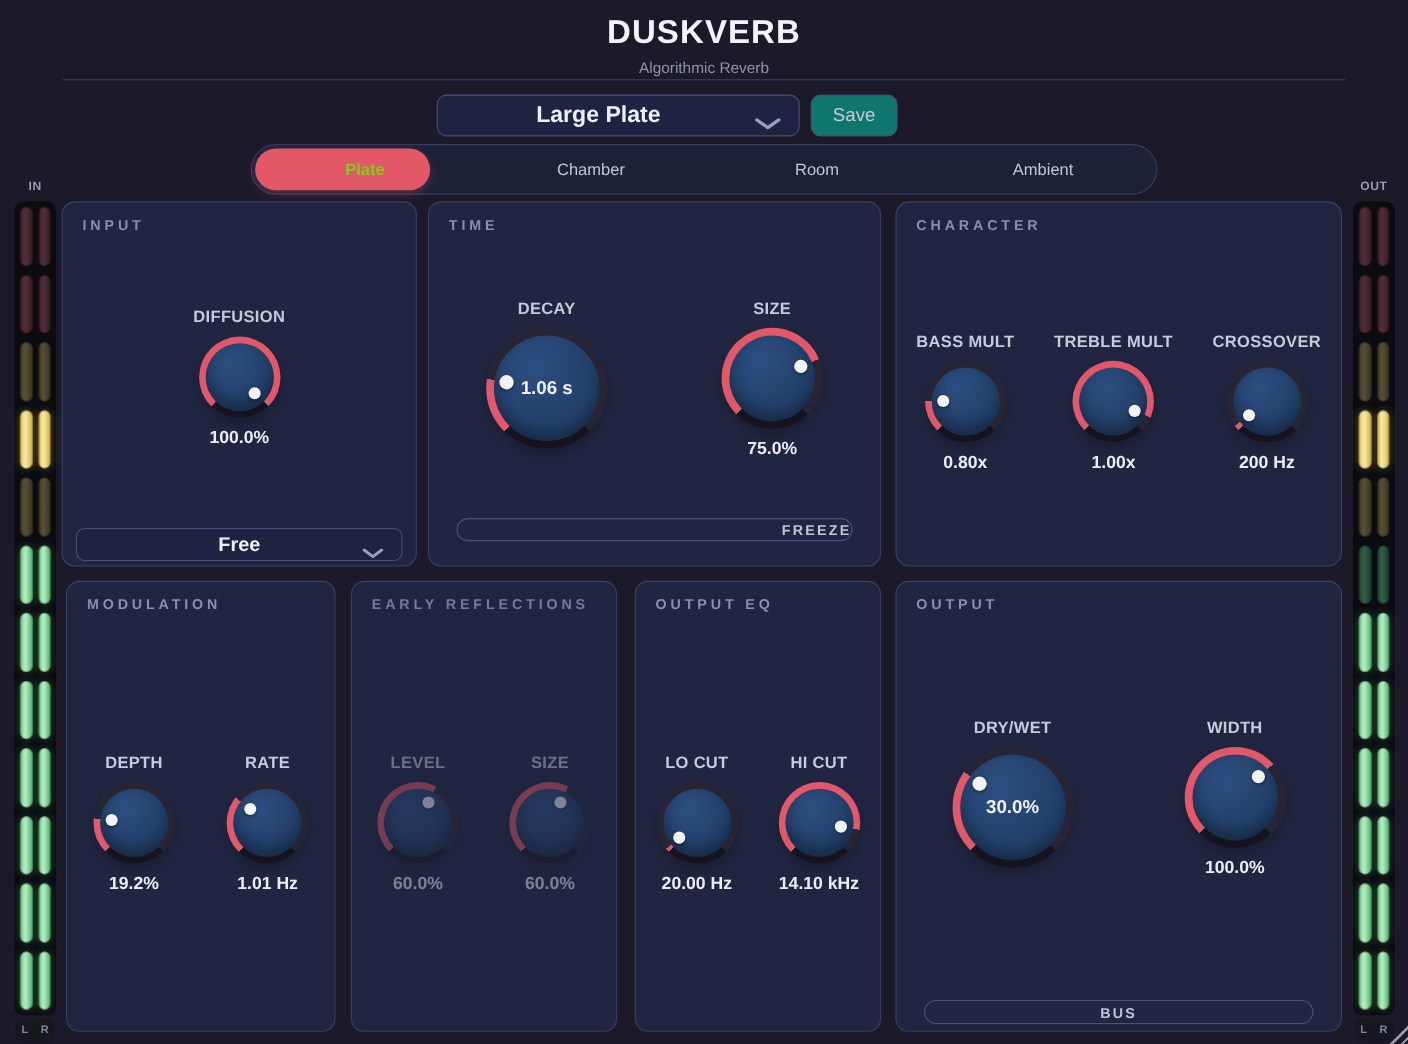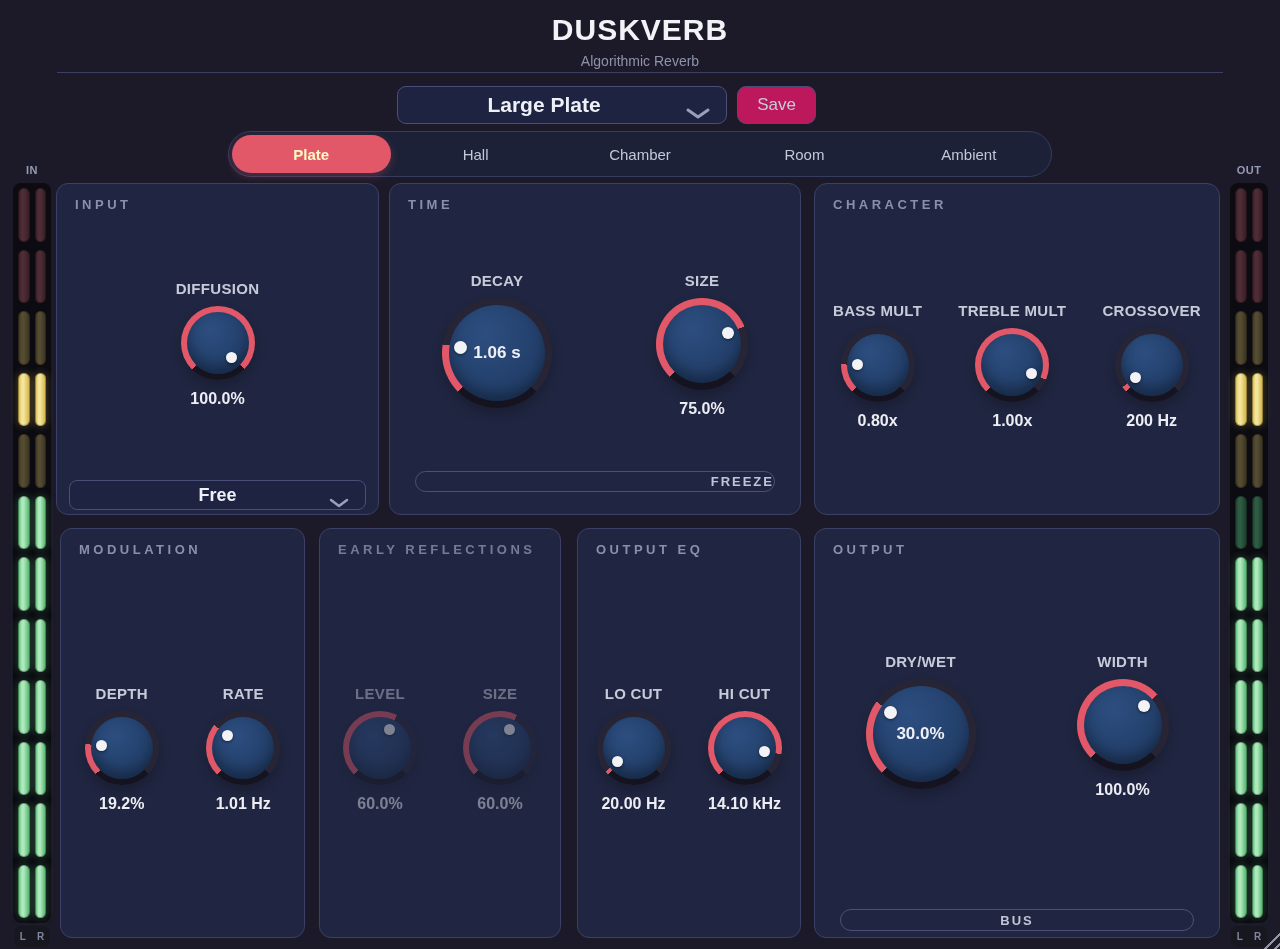--- a/index.html
+++ b/index.html
@@ -13,29 +13,29 @@
   .title{position:absolute;top:13px;left:0;width:100%;text-align:center;
     font-size:30px;font-weight:800;letter-spacing:1px;color:#f2f3f7;}
   .subtitle{position:absolute;top:53px;left:0;width:100%;text-align:center;
     font-size:14px;color:#8e93ab;}
   .divider{position:absolute;top:72px;left:57px;width:1166px;height:1px;background:#3a3f63;}
   .select{box-sizing:border-box;border:1px solid #4a4e78;border-radius:9px;background:#1d2340;
     display:flex;align-items:center;justify-content:center;color:#eef0f8;position:absolute;}
   .preset-select{left:397px;top:86px;width:330px;height:38px;font-size:21px;font-weight:700;padding-right:36px;cursor:pointer;}
   .preset-select .chev{position:absolute;right:16px;top:14px;}
   .save-btn{left:737px;top:86px;width:79px;height:38px;box-sizing:border-box;
-    border:1px solid #4a4e78;border-radius:9px;background:#be185d;position:absolute;
+    border:1px solid #4a4e78;border-radius:9px;background:#0f766e;position:absolute;
     display:flex;align-items:center;justify-content:center;
     font-size:17px;color:#c6cada;cursor:pointer;}
   
   .tabbar{position:absolute;left:228px;top:131px;width:824px;height:46px;box-sizing:border-box;
     border:1px solid #363b60;background:#1c2138;border-radius:23px;display:flex;}
   .tab{flex:1;display:flex;align-items:center;justify-content:center;
     color:#c3c7d8;font-size:15px;position:relative;z-index:1;cursor:pointer;}
-  .tab.active{color:#fef9c3;font-weight:700;}
+  .tab.active{color:#84cc16;font-weight:700;}
   .tab-pill{position:absolute;left:3px;top:3px;width:159px;height:38px;border-radius:19px;
     background:#e25868;box-shadow:0 3px 9px rgba(226,88,104,.30);}
   
   .panel{position:absolute;box-sizing:border-box;background:#202641;
     border:1px solid #3b4066;border-radius:12px;}
   .panel-title{position:absolute;top:13px;left:18px;font-size:13px;font-weight:600;
     letter-spacing:3.5px;color:#8b90aa;white-space:nowrap;}
   .knob-row{position:absolute;left:0;right:0;display:flex;
     justify-content:space-around;align-items:flex-start;}
   .kgroup{display:flex;flex-direction:column;align-items:center;}
@@ -94,21 +94,20 @@
         </svg>
     </span>
   </div>
   <div class="save-btn">
     <span>Save</span>
   </div>
 
   <div class="tabbar" id="tabbar">
     <div class="tab-pill"></div>
   <div class="tab active">Plate</div>
-      <div class="tab">Hall</div>
       <div class="tab">Chamber</div>
       <div class="tab">Room</div>
       <div class="tab">Ambient</div>
     </div>
 
   <div class="meter-label" style="left:13px;">IN</div>
   <div class="mbox" style="left:13px;" id="meter-in">
       <div class="mcol">
         <div class="seg" style="background: linear-gradient(90deg, rgb(58, 31, 39) 6%, rgb(79, 45, 54) 32%, rgb(79, 45, 54) 48%, rgb(58, 31, 39) 88%); box-shadow: rgba(0, 0, 0, 0.3) 0px 0px 0px 1px inset;"></div>
         <div class="seg" style="background: linear-gradient(90deg, rgb(58, 31, 39) 6%, rgb(79, 45, 54) 32%, rgb(79, 45, 54) 48%, rgb(58, 31, 39) 88%); box-shadow: rgba(0, 0, 0, 0.3) 0px 0px 0px 1px inset;"></div>

